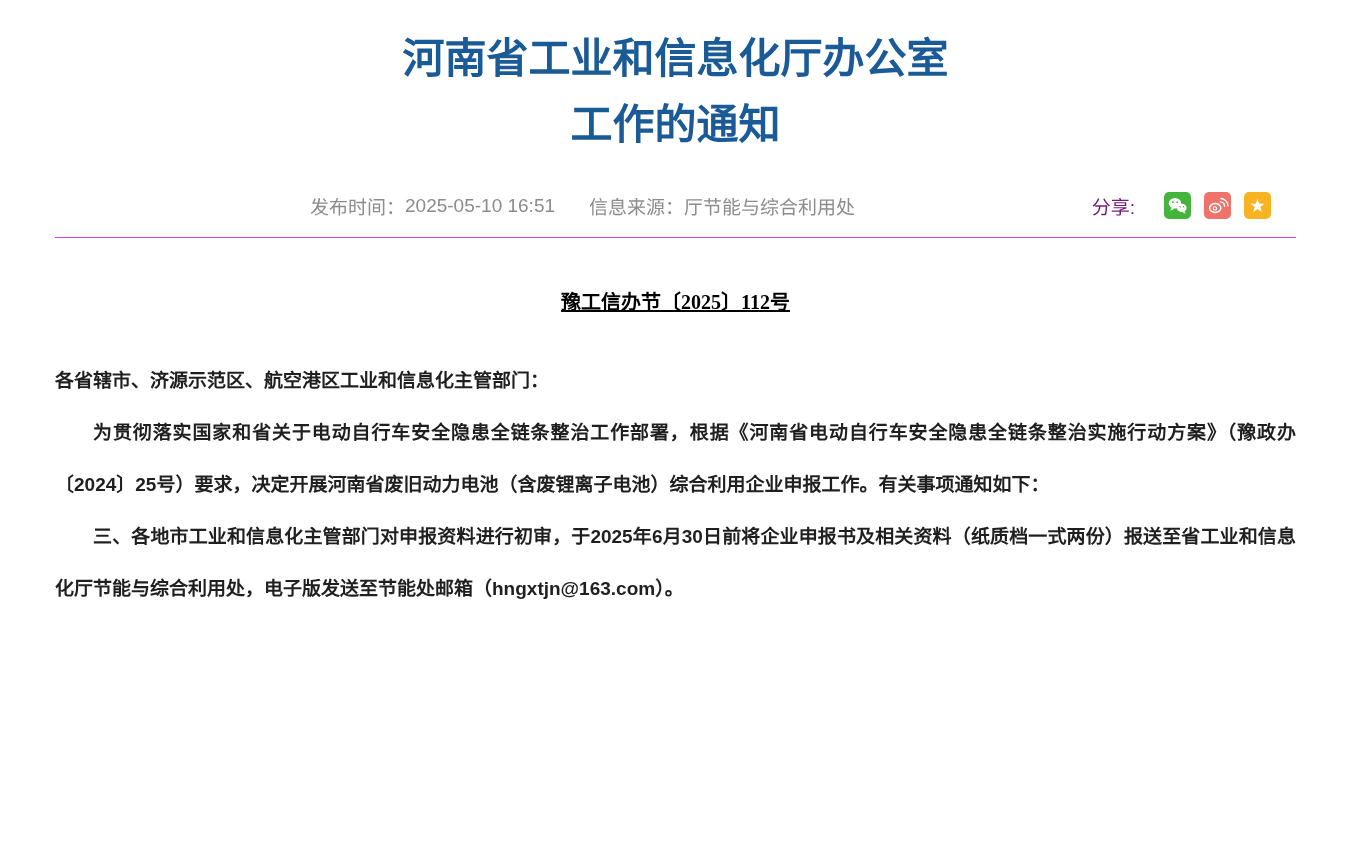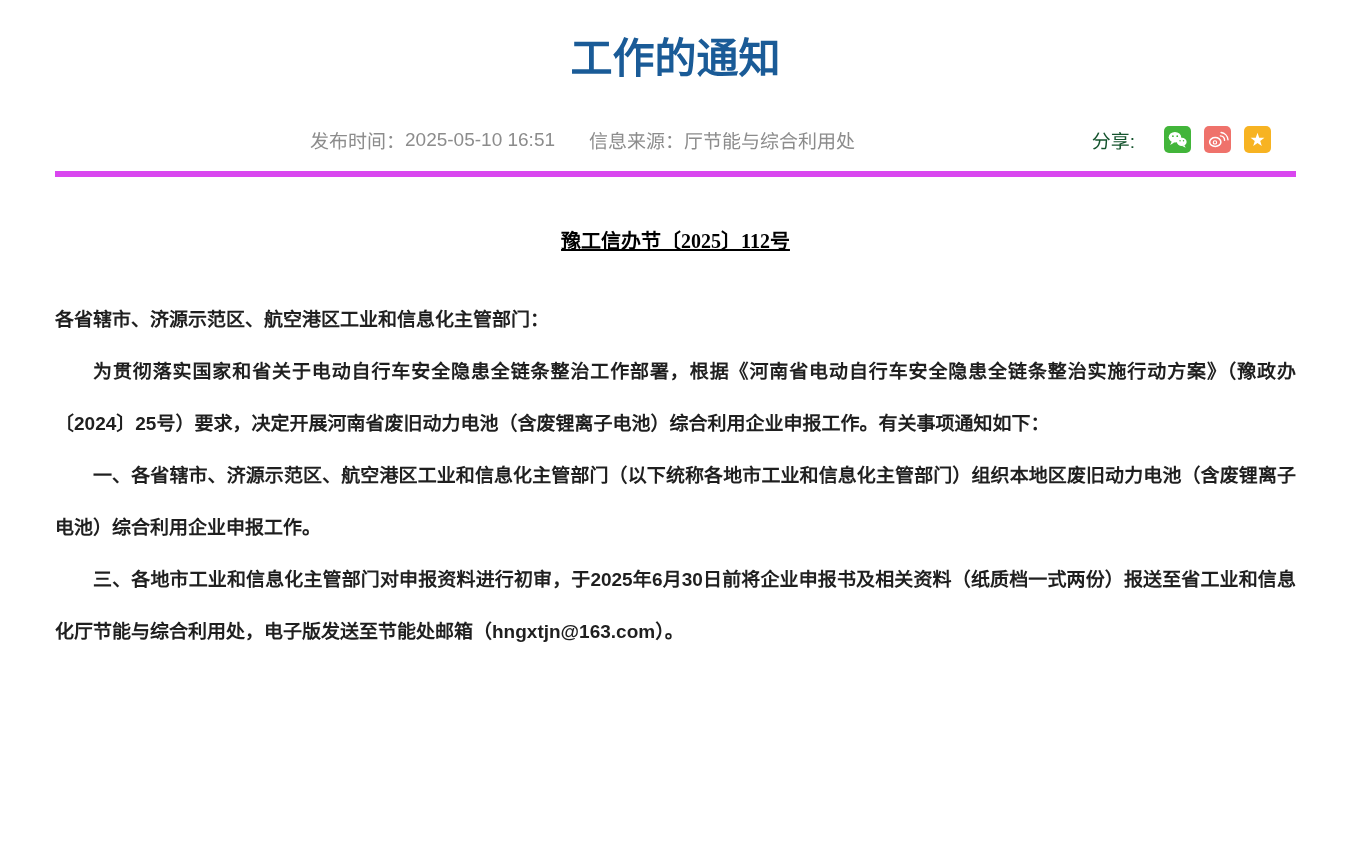--- a/index.html
+++ b/index.html
@@ -24,34 +24,34 @@
     font-weight: 700;
     line-height: 66px;
   }
 
   
   .meta-row {
     display: flex;
     align-items: flex-start;
     margin-top: 28px;
     padding: 6px 25px 18px 255px;
-    border-bottom: 6px solid #d946ef;
+    border-bottom: 1px solid #d946ef;
     color: #8c8c8c;
     font-size: 19px;
   }
   .meta-text { display: flex; align-items: center; }
   .meta-text .group { white-space: nowrap; }
   .meta-text .gap { display: inline-block; width: 34px; }
 
   .share {
     margin-left: auto;
     display: flex;
     align-items: center;
   }
-  .share-label { color: #14532d; font-size: 19px; margin-right: 16px; }
+  .share-label { color: #701a75; font-size: 19px; margin-right: 16px; }
   .share-icon {
     width: 27px; height: 27px;
     border-radius: 5px;
     display: flex; align-items: center; justify-content: center;
     cursor: pointer;
     margin-left: 13px;
   }
   .share-icon:first-of-type { margin-left: 0; }
   .icon-wechat { background: #42b53a; }
   .icon-weibo  { background: #ef726b; }
@@ -79,20 +79,21 @@
   }
   .body-text p { margin: 0; text-indent: 2em; font-weight: bold; }
   .body-text p.salutation { text-indent: 0; }
 </style>
 </head>
 <body>
 
 <div class="page">
 
   <h1 class="title">
+    <div>河南省工业和信息化厅办公室</div>
     <div>工作的通知</div>
   </h1>
 
   <div class="meta-row">
     <div class="meta-text">
       <span class="group">发布时间：</span>
       <span class="group">2025-05-10 16:51</span>
       <span class="gap"></span>
       <span class="group">信息来源：</span>
       <span class="group">厅节能与综合利用处</span>
@@ -134,17 +135,16 @@
         </span>
       </span>
     </div>
   </div>
 
   <div class="doc-number">豫工信办节〔2025〕112号</div>
 
   <div class="body-text">
     <p class="salutation">各省辖市、济源示范区、航空港区工业和信息化主管部门：</p>
     <p>为贯彻落实国家和省关于电动自行车安全隐患全链条整治工作部署，根据《河南省电动自行车安全隐患全链条整治实施行动方案》（豫政办〔2024〕25号）要求，决定开展河南省废旧动力电池（含废锂离子电池）综合利用企业申报工作。有关事项通知如下：</p>
-    <p>一、各省辖市、济源示范区、航空港区工业和信息化主管部门（以下统称各地市工业和信息化主管部门）组织本地区废旧动力电池（含废锂离子电池）综合利用企业申报工作。</p>
     <p>三、各地市工业和信息化主管部门对申报资料进行初审，于2025年6月30日前将企业申报书及相关资料（纸质档一式两份）报送至省工业和信息化厅节能与综合利用处，电子版发送至节能处邮箱（hngxtjn@163.com）。</p>
   </div>
 
 </div>
 
 </body></html>

